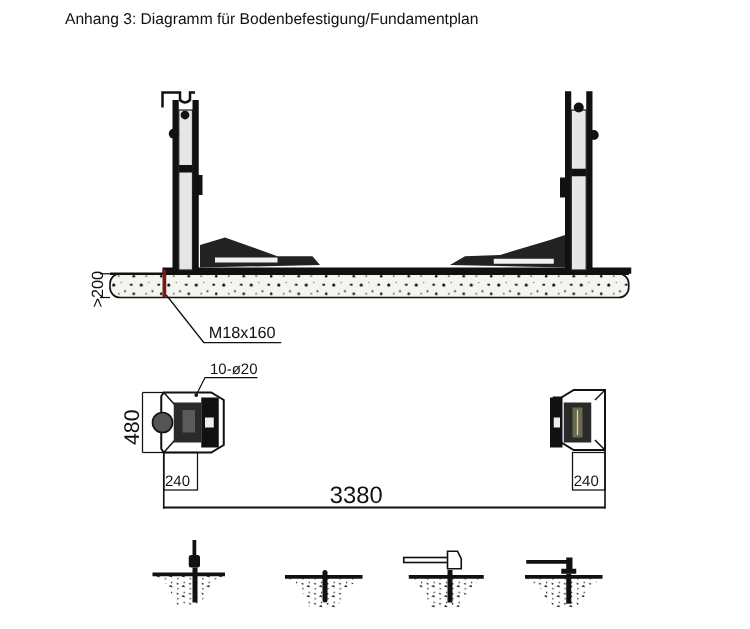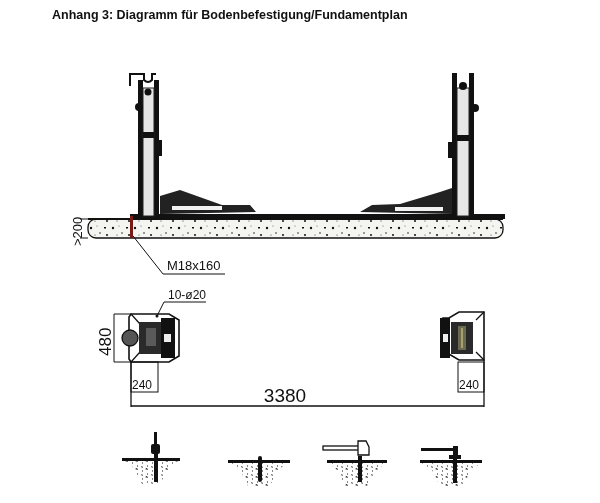--- a/index.html
+++ b/index.html
@@ -1,17 +1,17 @@
 <!DOCTYPE html>
 <html><head>
 <meta charset="utf-8">
 <style>
   html,body{margin:0;padding:0;background:#fff;}
   body{width:600px;height:503px;position:relative;overflow:hidden;font-family:"Liberation Sans",sans-serif;color:#111;}
-  .title{position:absolute;left:52px;top:8px;font-size:12.5px;font-weight:bold;letter-spacing:0;}
+  .title{position:absolute;left:52px;top:8px;font-size:12.5px;font-weight:normal;letter-spacing:0;}
   svg{position:absolute;left:0;top:0;}
   .dim{font-family:"Liberation Sans",sans-serif;fill:#111;}
 </style>
 </head>
 <body>
 
 <div class="title">Anhang 3: Diagramm für Bodenbefestigung/Fundamentplan</div>
 
 <svg width="600" height="503" viewBox="0 0 600 503">
   <defs>

